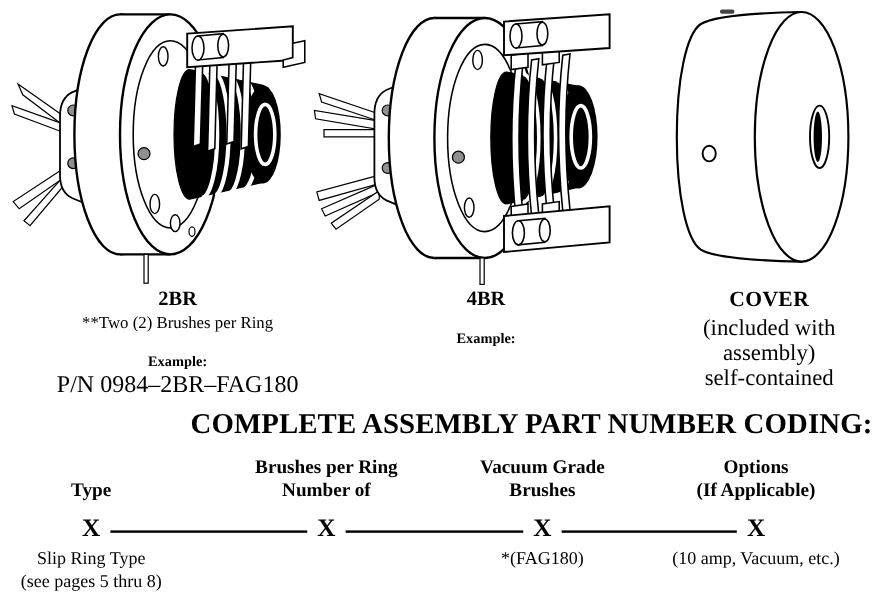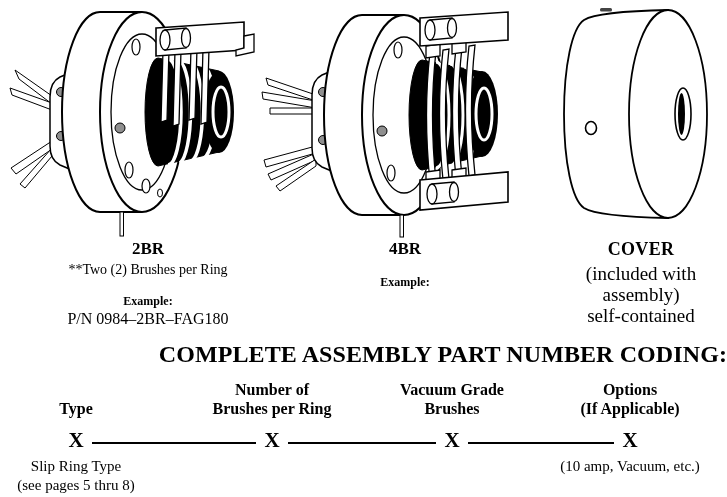--- a/index.html
+++ b/index.html
@@ -7,21 +7,21 @@
     position:relative;width:727px;height:497px;background:#ffffff;
     font-family:Liberation Serif, serif;color:#000;
     overflow:hidden;
   }
   .fig{position:absolute;}
   .caption{position:absolute;text-align:center;line-height:1.15;}
   .cap-name{font-weight:bold;font-size:17px;margin-bottom:3px;}
   .cap-name-lg{font-weight:bold;font-size:18px;margin-bottom:3px;letter-spacing:.3px;}
   .cap-desc{font-size:14px;}
   .cap-example{font-weight:bold;font-size:12px;margin-top:17px;}
-  .cap-pn{font-size:16px;margin-top:2px;}
+  .cap-pn{font-size:20px;margin-top:2px;}
   .cap-line{font-size:19px;line-height:21px;}
   .coding-title{
     position:absolute;left:0;right:0;top:341px;text-align:right;
     font-weight:bold;font-size:24px;letter-spacing:.1px;
   }
   .col-header{
     position:absolute;top:380px;width:240px;text-align:center;
     font-weight:bold;font-size:16px;
   }
   .hline{height:19px;line-height:19px;white-space:nowrap;}
@@ -188,22 +188,22 @@
     <div class="cap-line">self-contained</div>
   </div>
 
   <div class="coding-title">COMPLETE ASSEMBLY PART NUMBER CODING:</div>
 
   <div class="col-header" style="left:-44px;">
     <div class="hline"></div>
     <div class="hline">Type</div>
   </div>
   <div class="col-header" style="left:152px;">
+    <div class="hline">Brushes per Ring</div>
     <div class="hline">Number of</div>
-    <div class="hline">Brushes per Ring</div>
   </div>
   <div class="col-header" style="left:332px;">
     <div class="hline">Vacuum Grade</div>
     <div class="hline">Brushes</div>
   </div>
   <div class="col-header" style="left:510px;">
     <div class="hline">Options</div>
     <div class="hline">(If Applicable)</div>
   </div>
 
@@ -213,17 +213,20 @@
   <div class="x-mark" style="left:617px;">X</div>
 
   <div class="connector" style="left:92px;width:164px;"></div>
   <div class="connector" style="left:288px;width:148px;"></div>
   <div class="connector" style="left:468px;width:146px;"></div>
 
   <div class="col-note" style="left:-44px;">
     <div class="nline">Slip Ring Type</div>
     <div class="nline">(see pages 5 thru 8)</div>
   </div>
+  <div class="col-note" style="left:332px;">
+    <div class="nline">*(FAG180)</div>
+  </div>
   <div class="col-note" style="left:510px;">
     <div class="nline">(10 amp, Vacuum, etc.)</div>
   </div>
 
 </div>
 
 </body></html>

